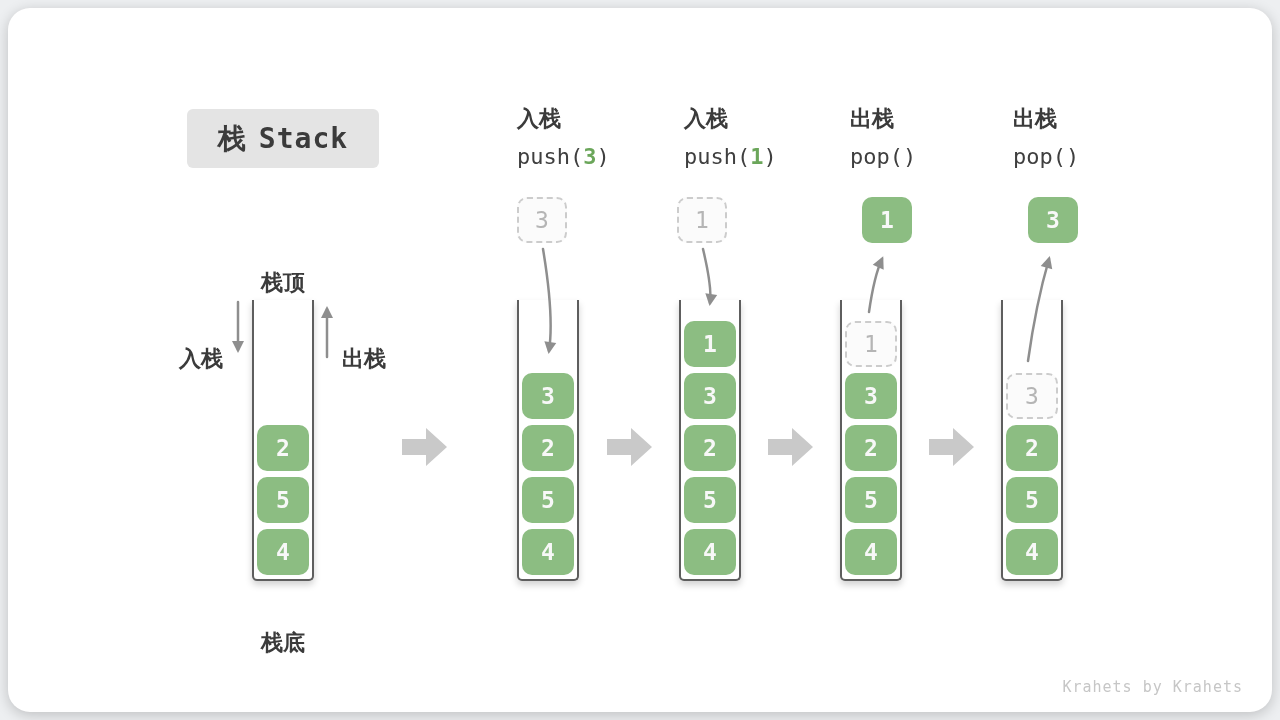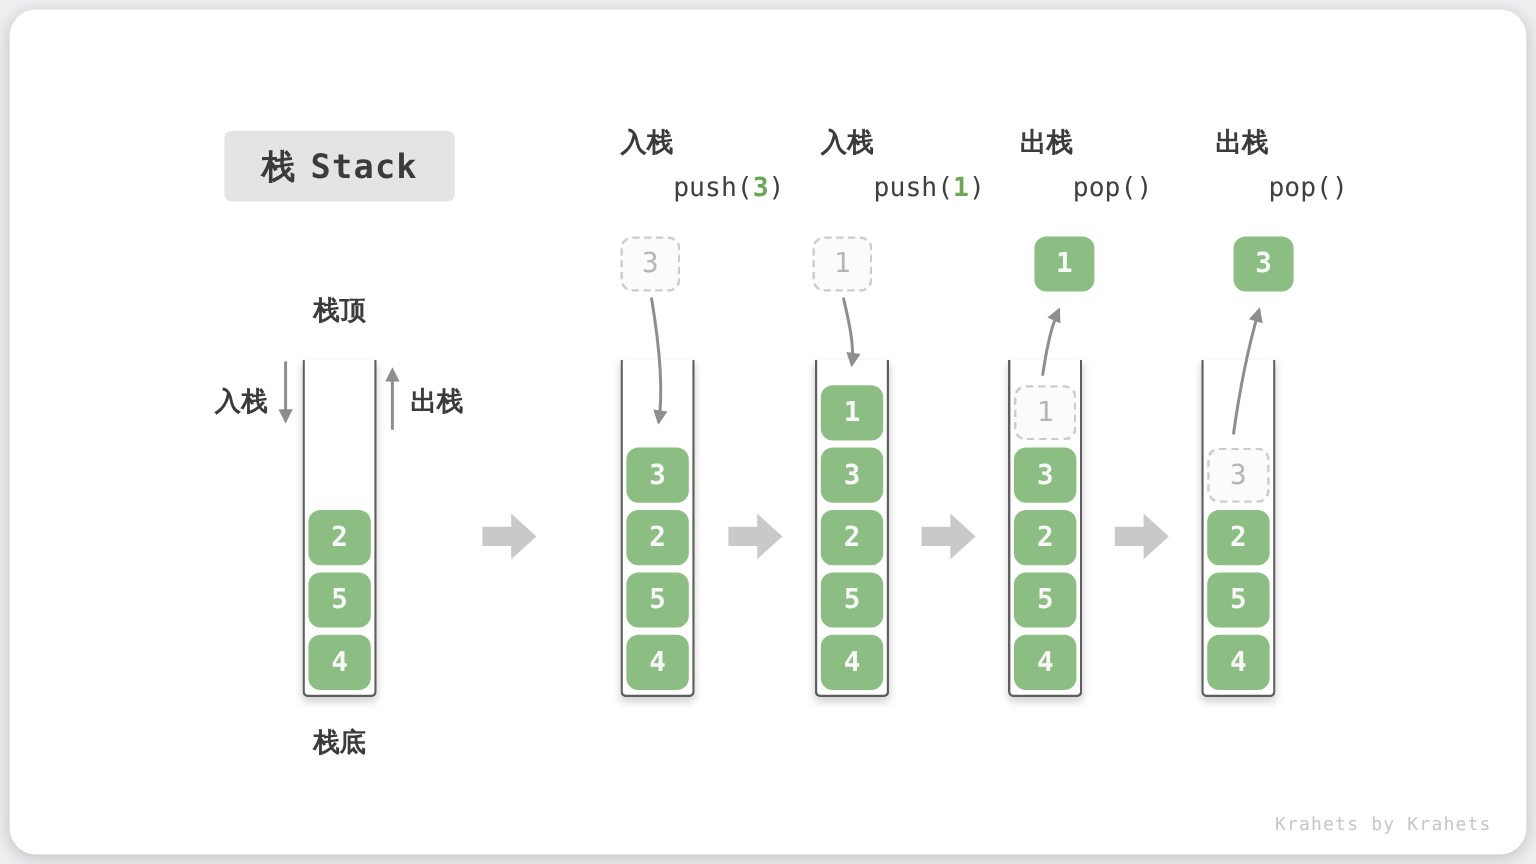--- a/index.html
+++ b/index.html
@@ -15,25 +15,25 @@
   .title-box{
     position:absolute;left:187px;top:109px;width:192px;height:59px;
     background:var(--title-bg);border-radius:6px;
     display:flex;align-items:center;justify-content:center;gap:13px;
     color:var(--dark);
   }
   .title-zh{font-size:28px;font-weight:700;}
   .title-en{font-family:"DejaVu Sans Mono",monospace;font-size:28px;font-weight:600;letter-spacing:1px;}
   .zh-label{
     position:absolute;color:var(--dark);font-weight:700;font-size:22px;
-    width:100px;text-align:center;white-space:nowrap;
+    width:100px;text-align:center;white-space:nowrap;margin-top:24px;
   }
   .op-label{position:absolute;top:104px;}
   .op-zh{font-size:22px;font-weight:700;color:var(--dark);}
-  .op-code{margin-top:10px;font-family:"DejaVu Sans Mono",monospace;font-size:22px;color:#3f3f3f;white-space:pre;margin-left:44px;}
+  .op-code{margin-top:10px;font-family:"DejaVu Sans Mono",monospace;font-size:22px;color:#3f3f3f;white-space:pre;}
   .op-arg{color:var(--code-green);font-weight:700;}
   .stack-box{
     position:absolute;top:300px;width:62px;height:281px;box-sizing:border-box;
     border-left:2px solid #5e5e5e;border-right:2px solid #5e5e5e;border-bottom:2px solid #5e5e5e;
     border-radius:0 0 5px 5px;background:#ffffff;
     box-shadow:0 4px 7px rgba(0,0,0,.18);
     display:flex;flex-direction:column;justify-content:flex-end;align-items:center;
     gap:6px;padding-bottom:4px;
   }
   .cell{

